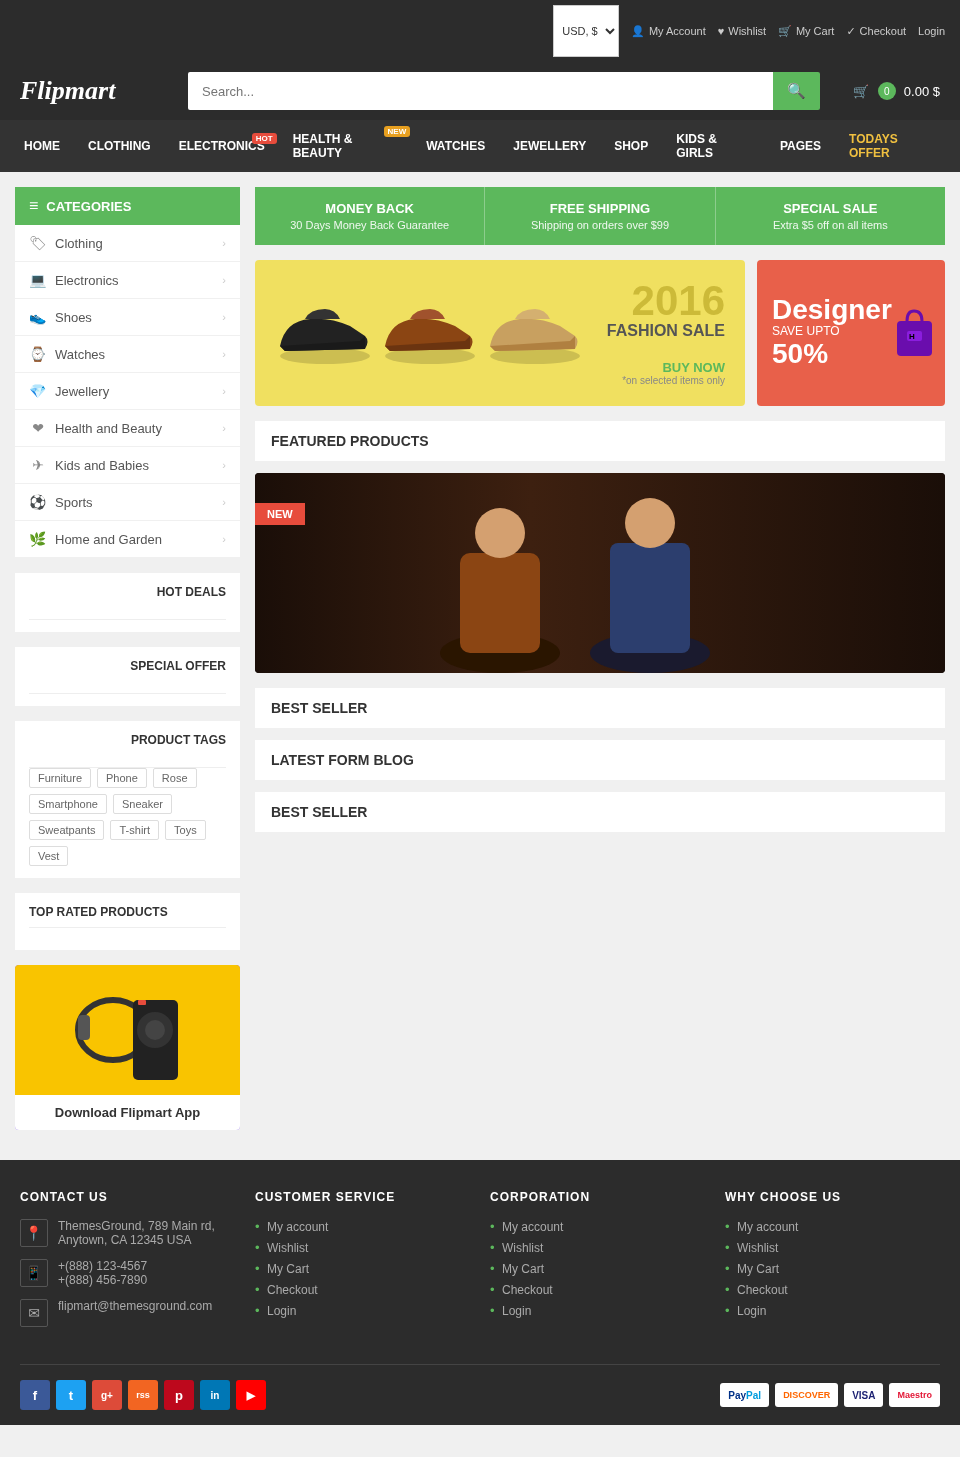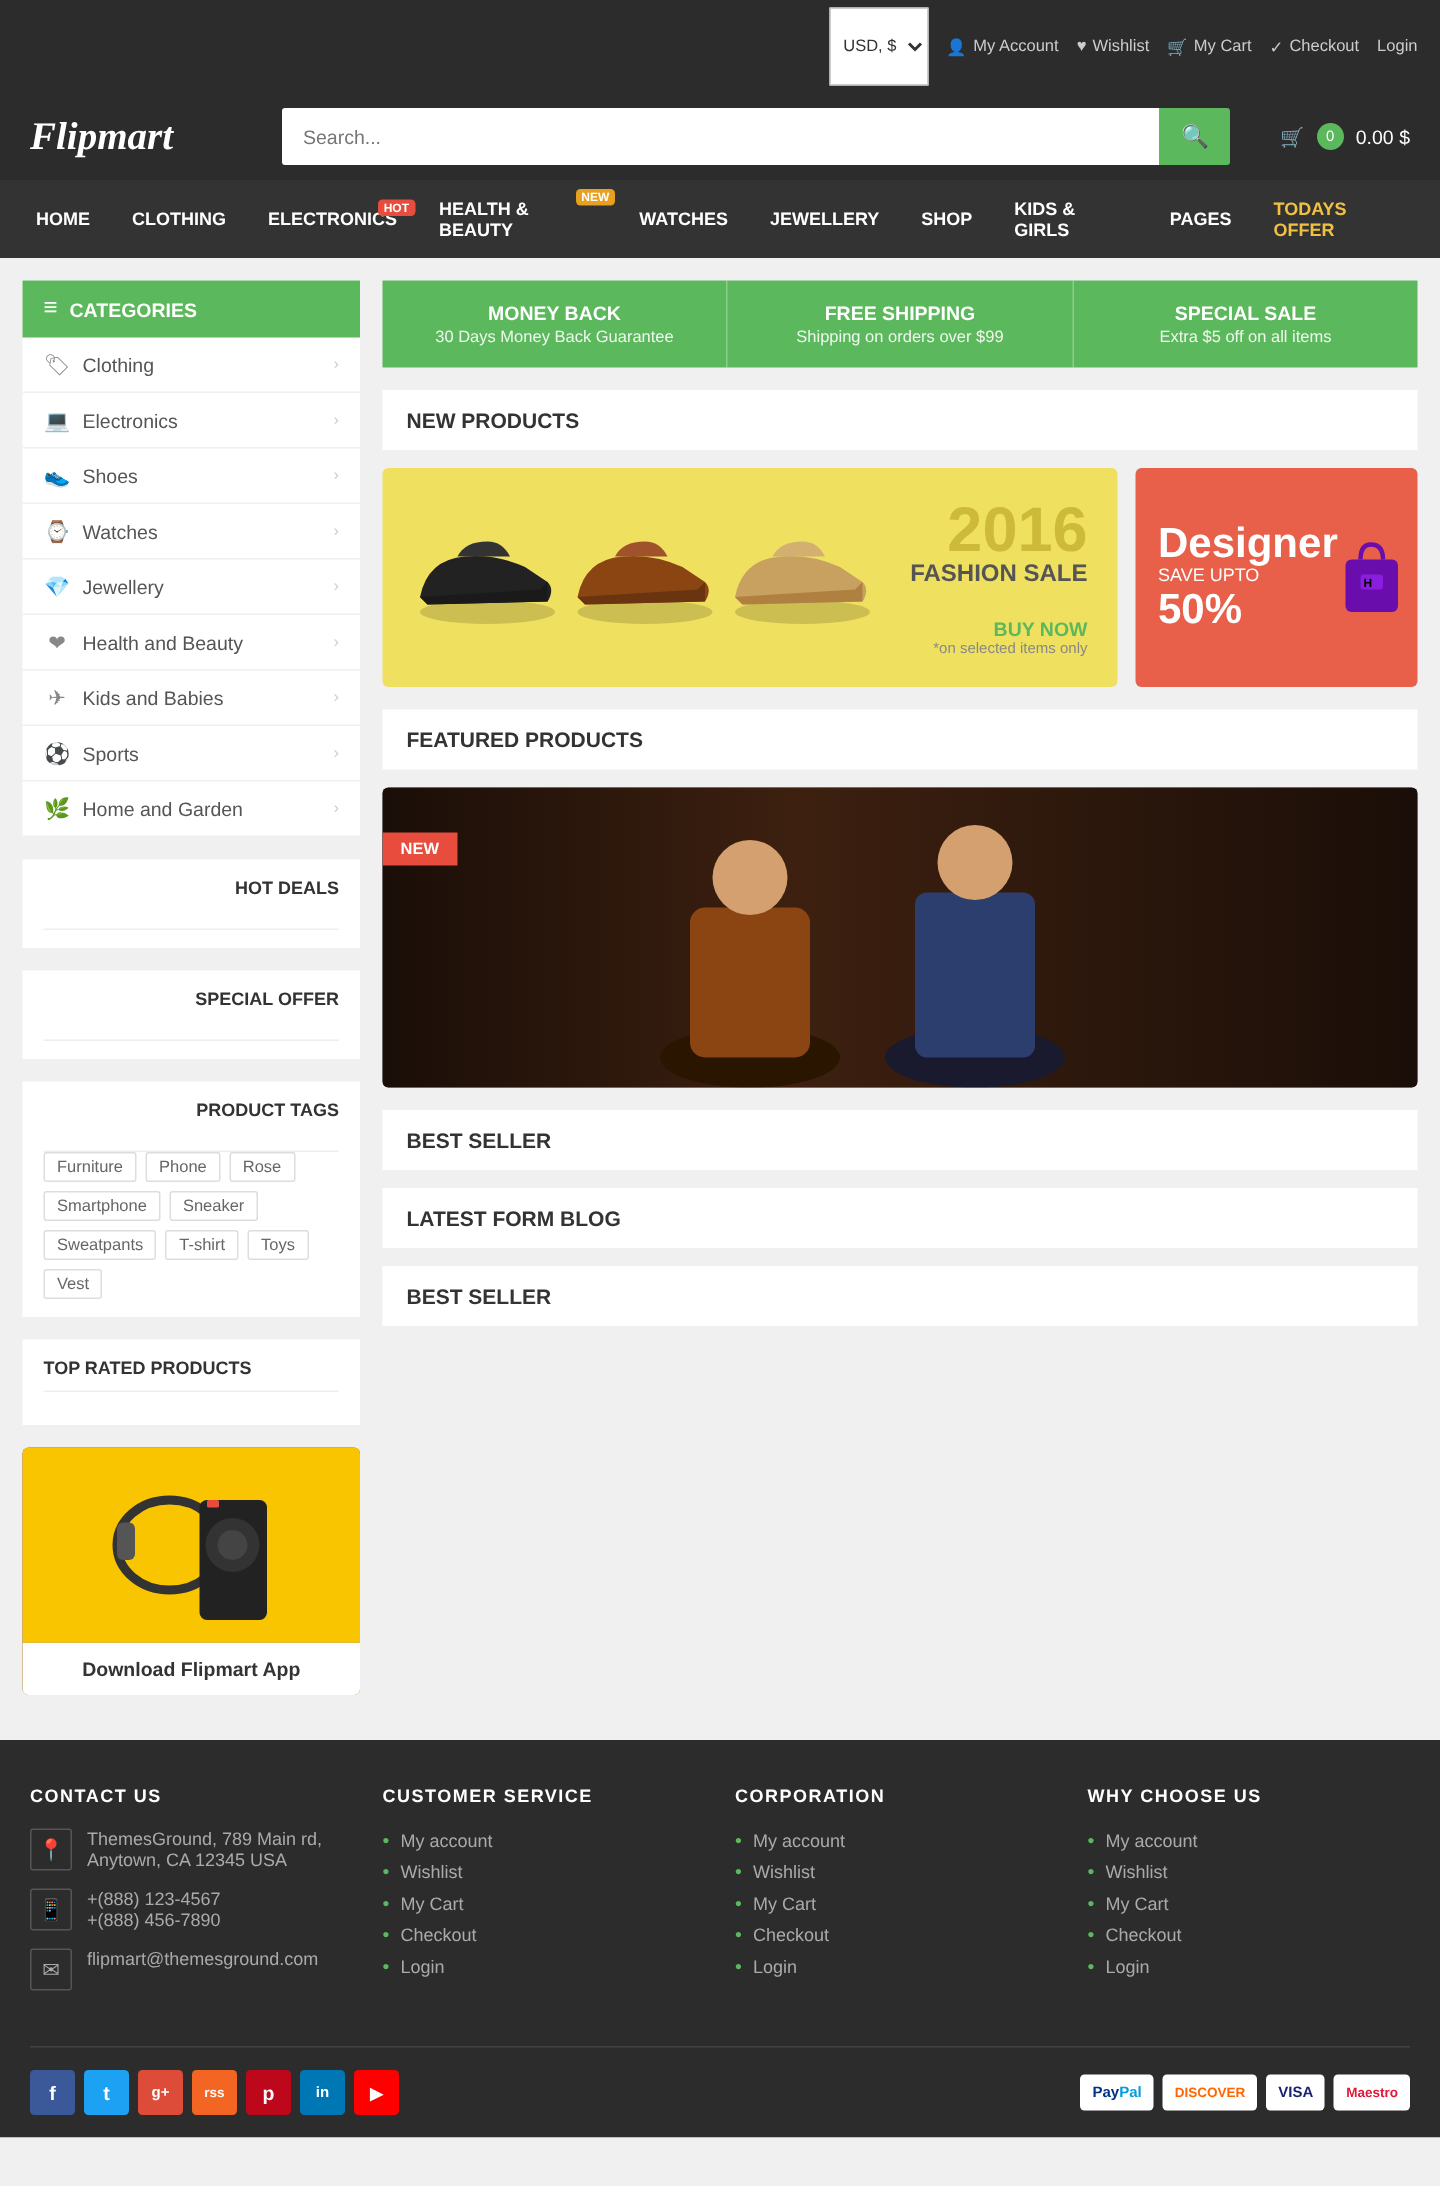--- a/index.html
+++ b/index.html
@@ -42,21 +42,21 @@
 
     .sidebar-section { background: #fff; margin-bottom: 15px; padding: 12px 14px; }
     .sidebar-section-title { font-weight: bold; font-size: 12px; text-transform: uppercase; color: #333; margin-bottom: 0; border-bottom: 1px solid #eee; padding-bottom: 20px; text-align: right; }
 
     .product-tags { display: flex; flex-wrap: wrap; gap: 6px; }
     .tag { border: 1px solid #ddd; padding: 3px 8px; font-size: 11px; color: #666; border-radius: 2px; cursor: pointer; }
 
     .top-rated-box { background: #fff; margin-bottom: 15px; padding: 12px 14px; }
     .top-rated-title { font-weight: bold; font-size: 12px; text-transform: uppercase; color: #333; margin-bottom: 10px; border-bottom: 1px solid #eee; padding-bottom: 8px; }
 
-    .app-promo { background: #a16207; border-radius: 4px; overflow: hidden; margin-bottom: 15px; }
+    .app-promo { background: #8b5cf6; border-radius: 4px; overflow: hidden; margin-bottom: 15px; }
     .app-promo-img { width: 100%; height: 130px; background: #f9c400; display: flex; align-items: center; justify-content: center; position: relative; }
     .app-promo-text { text-align: center; padding: 10px; font-weight: bold; font-size: 13px; background: #fff; }
 
     
     .content { flex: 1; }
 
     
     .benefits-bar { background: #5cb85c; display: flex; color: #fff; margin-bottom: 15px; }
     .benefit { flex: 1; text-align: center; padding: 14px 10px; border-right: 1px solid rgba(255,255,255,0.3); }
     .benefit:last-child { border-right: none; }
@@ -225,21 +225,20 @@
       <div class="benefit">
         <div class="benefit-title">FREE SHIPPING</div>
         <div class="benefit-sub">Shipping on orders over $99</div>
       </div>
       <div class="benefit">
         <div class="benefit-title">SPECIAL SALE</div>
         <div class="benefit-sub">Extra $5 off on all items</div>
       </div>
     </div>
 
-    <div class="section-header">NEW PRODUCTS</div>
 
     <div class="banner-row">
 
       <div class="banner-left">
 
         <div style="display:flex;align-items:flex-end;gap:5px;">
 
           <svg width="100" height="65" viewBox="0 0 100 65">
             <ellipse cx="50" cy="55" rx="45" ry="8" fill="rgba(0,0,0,0.15)"></ellipse>
             <path d="M5 45 Q10 20 35 18 Q55 16 75 25 L90 35 Q95 40 90 48 L10 50 Z" fill="#222"></path>

